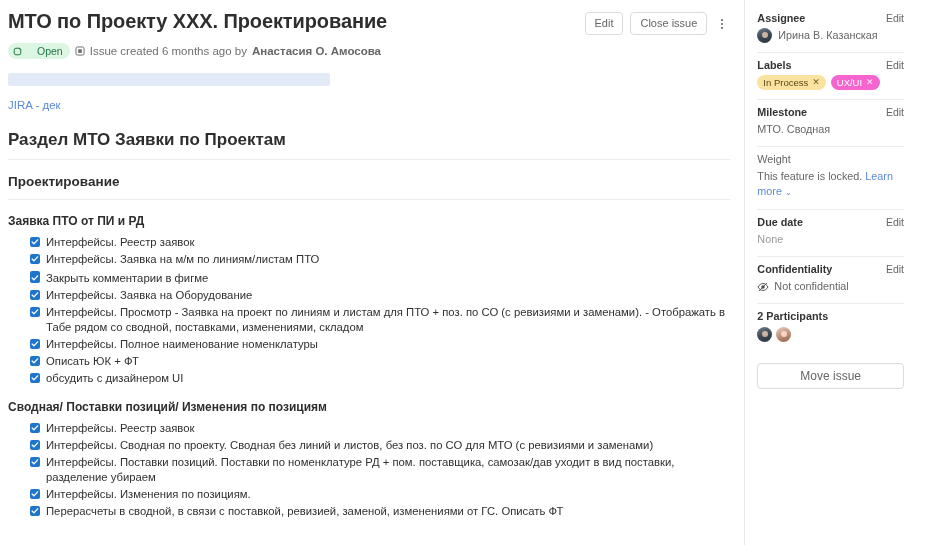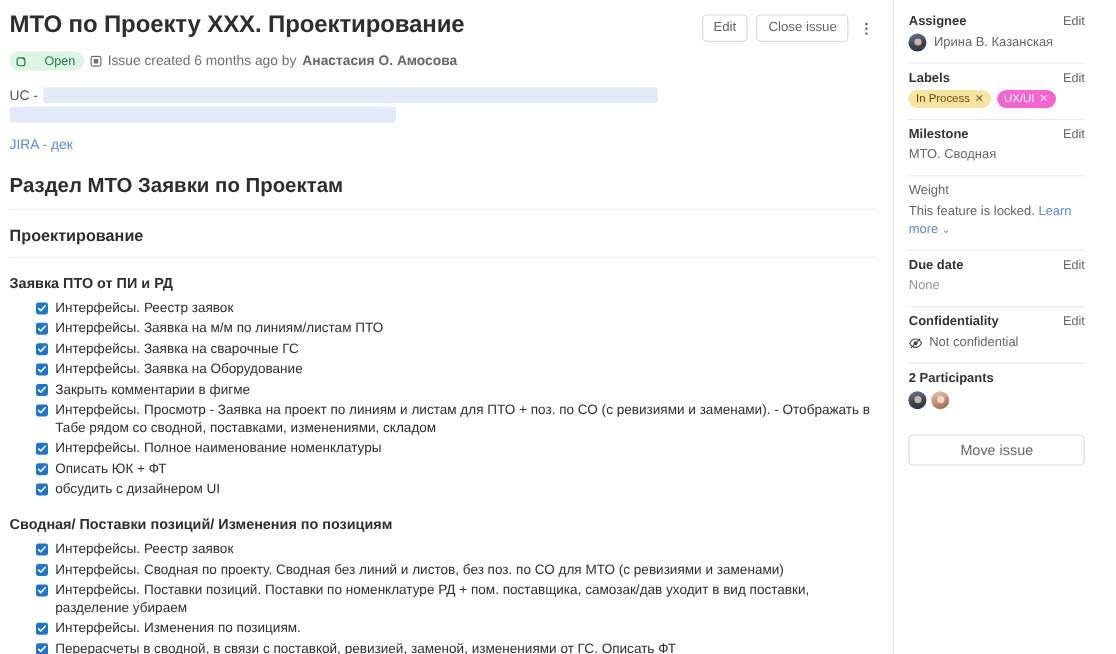--- a/index.html
+++ b/index.html
@@ -261,24 +261,20 @@
       </span>
       <svg width="10" height="10" viewBox="0 0 16 16">
         <rect x="1.5" y="1.5" width="13" height="13" rx="2.5" fill="none" stroke="#707070" stroke-width="1.6"></rect>
         <rect x="5" y="5" width="6" height="6" rx="1" fill="#707070"></rect>
       </svg>
       <span class="meta-text">Issue created 6 months ago by</span>
       <b>Анастасия О. Амосова</b>
     </div>
 
     <div class="desc">
-      <div class="uc-line">
-        <span class="uc-label">UC -</span>
-        <span class="redact-1"></span>
-      </div>
       <div class="redact-2"></div>
       <a class="jira-link">JIRA - дек</a>
     </div>
 
     <div class="h1-sec">Раздел МТО Заявки по Проектам</div>
     <div class="h2-sec">Проектирование</div>
 
     <div>
       <div class="h3-sec">Заявка ПТО от ПИ и РД</div>
       <ul class="task-list">
@@ -297,37 +293,36 @@
               </svg>
             </span>
           <span class="task-text">Интерфейсы. Заявка на м/м по линиям/листам ПТО</span>
         </li>
         <li class="task-item">
           <span class="cbx">
               <svg width="10" height="10" viewBox="0 0 12 12">
                 <path d="M2.6 6.1 L4.7 8.2 L9.2 3.4" stroke="#fff" stroke-width="1.6" fill="none" stroke-linecap="round" stroke-linejoin="round"></path>
               </svg>
             </span>
-          <span class="task-text">Интерфейсы. Заявка на сварочные ГС</span>
+        </li>
+        <li class="task-item">
+          <span class="cbx">
+              <svg width="10" height="10" viewBox="0 0 12 12">
+                <path d="M2.6 6.1 L4.7 8.2 L9.2 3.4" stroke="#fff" stroke-width="1.6" fill="none" stroke-linecap="round" stroke-linejoin="round"></path>
+              </svg>
+            </span>
+          <span class="task-text">Закрыть комментарии в фигме</span>
         </li>
         <li class="task-item">
           <span class="cbx">
               <svg width="10" height="10" viewBox="0 0 12 12">
                 <path d="M2.6 6.1 L4.7 8.2 L9.2 3.4" stroke="#fff" stroke-width="1.6" fill="none" stroke-linecap="round" stroke-linejoin="round"></path>
               </svg>
             </span>
           <span class="task-text">Интерфейсы. Заявка на Оборудование</span>
-        </li>
-        <li class="task-item">
-          <span class="cbx">
-              <svg width="10" height="10" viewBox="0 0 12 12">
-                <path d="M2.6 6.1 L4.7 8.2 L9.2 3.4" stroke="#fff" stroke-width="1.6" fill="none" stroke-linecap="round" stroke-linejoin="round"></path>
-              </svg>
-            </span>
-          <span class="task-text">Закрыть комментарии в фигме</span>
         </li>
         <li class="task-item">
           <span class="cbx">
               <svg width="10" height="10" viewBox="0 0 12 12">
                 <path d="M2.6 6.1 L4.7 8.2 L9.2 3.4" stroke="#fff" stroke-width="1.6" fill="none" stroke-linecap="round" stroke-linejoin="round"></path>
               </svg>
             </span>
           <span class="task-text">Интерфейсы. Просмотр - Заявка на проект по линиям и листам для ПТО + поз. по СО (с ревизиями и заменами). - Отображать в Табе рядом со сводной, поставками, изменениями, складом</span>
         </li>
         <li class="task-item">

